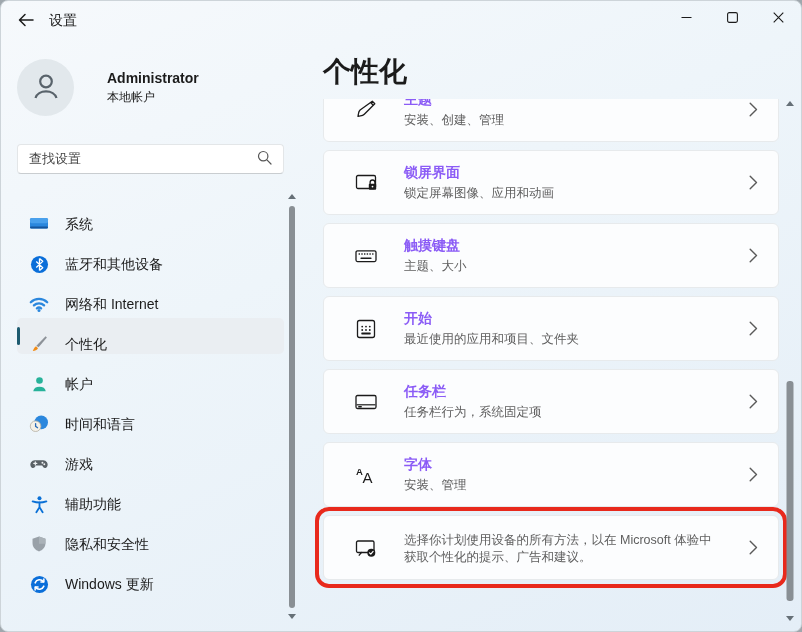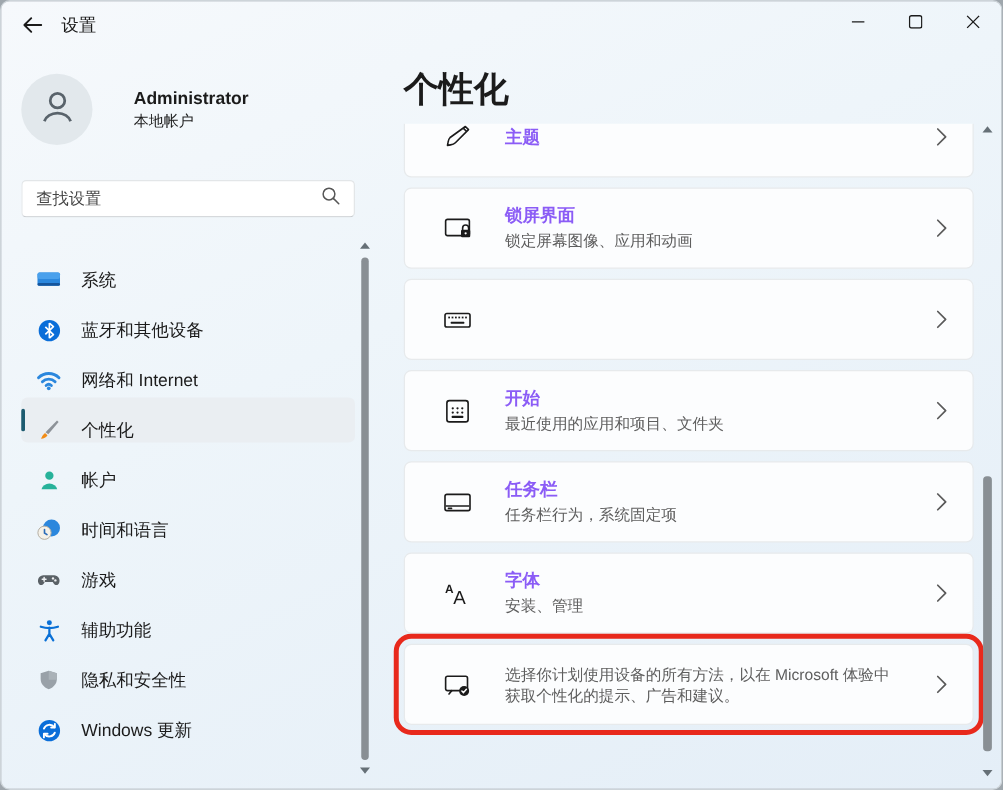--- a/index.html
+++ b/index.html
@@ -242,20 +242,21 @@
       <div class="cards" id="cards">
           <div class="card">
     <span class="card-icon">
               <svg width="24" height="24" viewBox="0 0 24 24" fill="none" stroke="#1b1b1b" stroke-width="1.3">
                 <path d="M18.3 3.2l2.5 2.5L10.3 16.2c-.9.9-2.4 1.5-3.9 1.7l-2.4.4.4-2.4c.2-1.5.8-3 1.7-3.9z" stroke-linejoin="round"></path>
                 <path d="M16.8 4.7l2.5 2.5"></path>
               </svg>
             </span>
     <div class="card-text">
       <div class="card-title">主题</div>
+      <div class="card-sub">安装、创建、管理</div>
     </div>
     <span class="chev">
       <svg width="9" height="15" viewBox="0 0 9 15">
                 <path d="M1.2 1.2l6.3 6.3-6.3 6.3" stroke="#5a5a5a" stroke-width="1.4" fill="none" stroke-linecap="round" stroke-linejoin="round"></path>
               </svg>
     </span>
   </div>
           <div class="card">
     <span class="card-icon">
               <svg width="24" height="24" viewBox="0 0 24 24">
@@ -283,20 +284,24 @@
                   <rect x="4.6" y="9.3" width="1.4" height="1.4"></rect>
                   <rect x="7.3" y="9.3" width="1.4" height="1.4"></rect>
                   <rect x="10" y="9.3" width="1.4" height="1.4"></rect>
                   <rect x="12.7" y="9.3" width="1.4" height="1.4"></rect>
                   <rect x="15.4" y="9.3" width="1.4" height="1.4"></rect>
                   <rect x="18.1" y="9.3" width="1.4" height="1.4"></rect>
                   <rect x="6.5" y="13.4" width="11" height="1.5" rx="0.5"></rect>
                 </g>
               </svg>
             </span>
+    <div class="card-text">
+      <div class="card-title">触摸键盘</div>
+      <div class="card-sub">主题、大小</div>
+    </div>
     <span class="chev">
       <svg width="9" height="15" viewBox="0 0 9 15">
                 <path d="M1.2 1.2l6.3 6.3-6.3 6.3" stroke="#5a5a5a" stroke-width="1.4" fill="none" stroke-linecap="round" stroke-linejoin="round"></path>
               </svg>
     </span>
   </div>
           <div class="card">
     <span class="card-icon">
               <svg width="24" height="24" viewBox="0 0 24 24">
                 <rect x="3.5" y="3.5" width="17" height="17" rx="2" fill="none" stroke="#1b1b1b" stroke-width="1.3"></rect>

